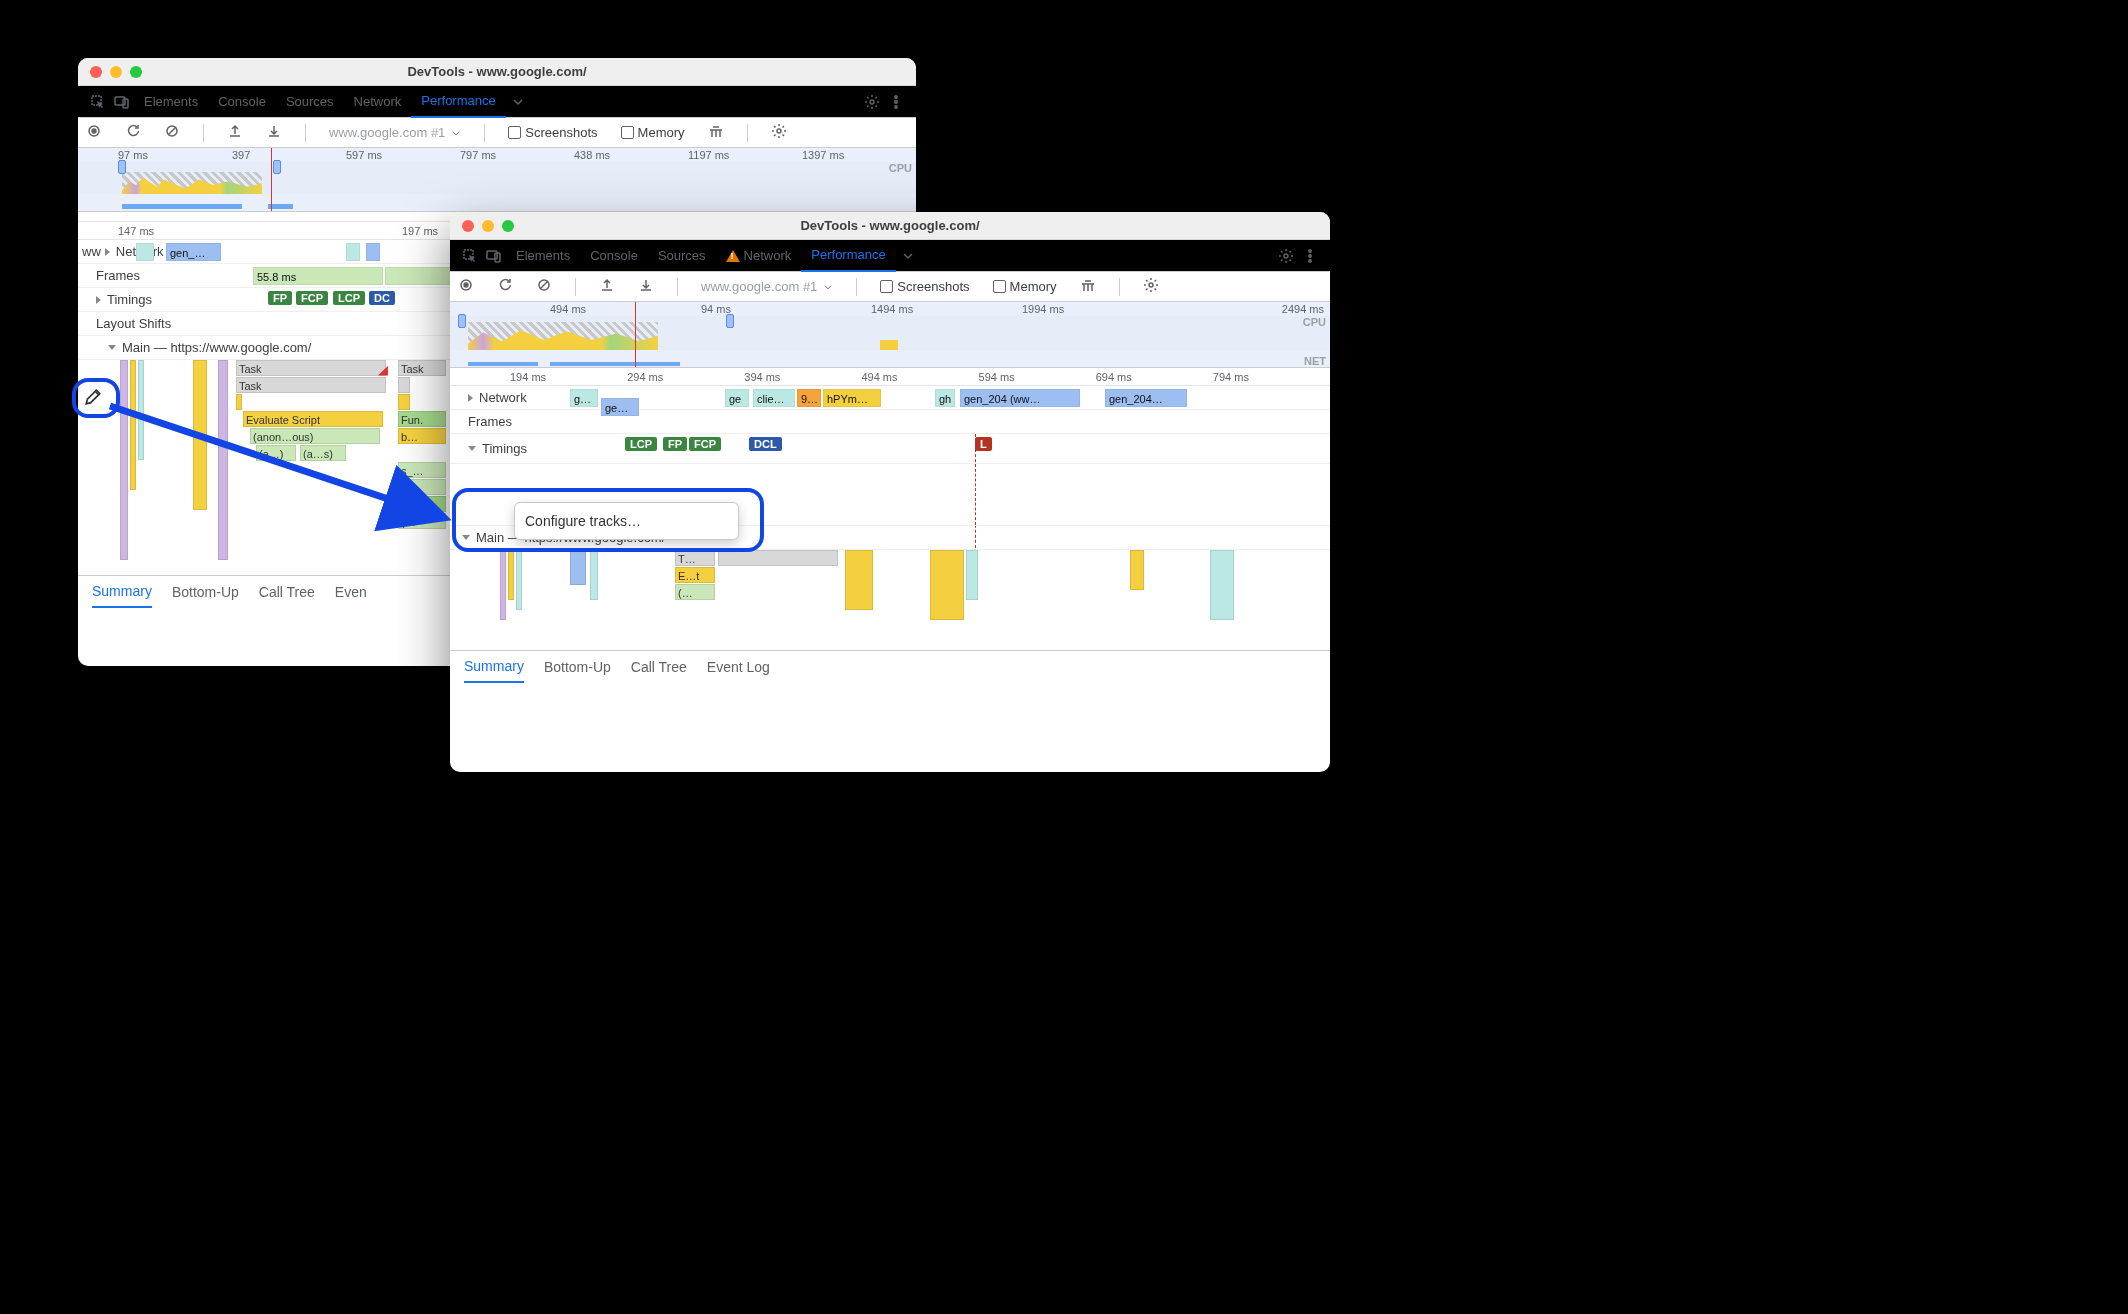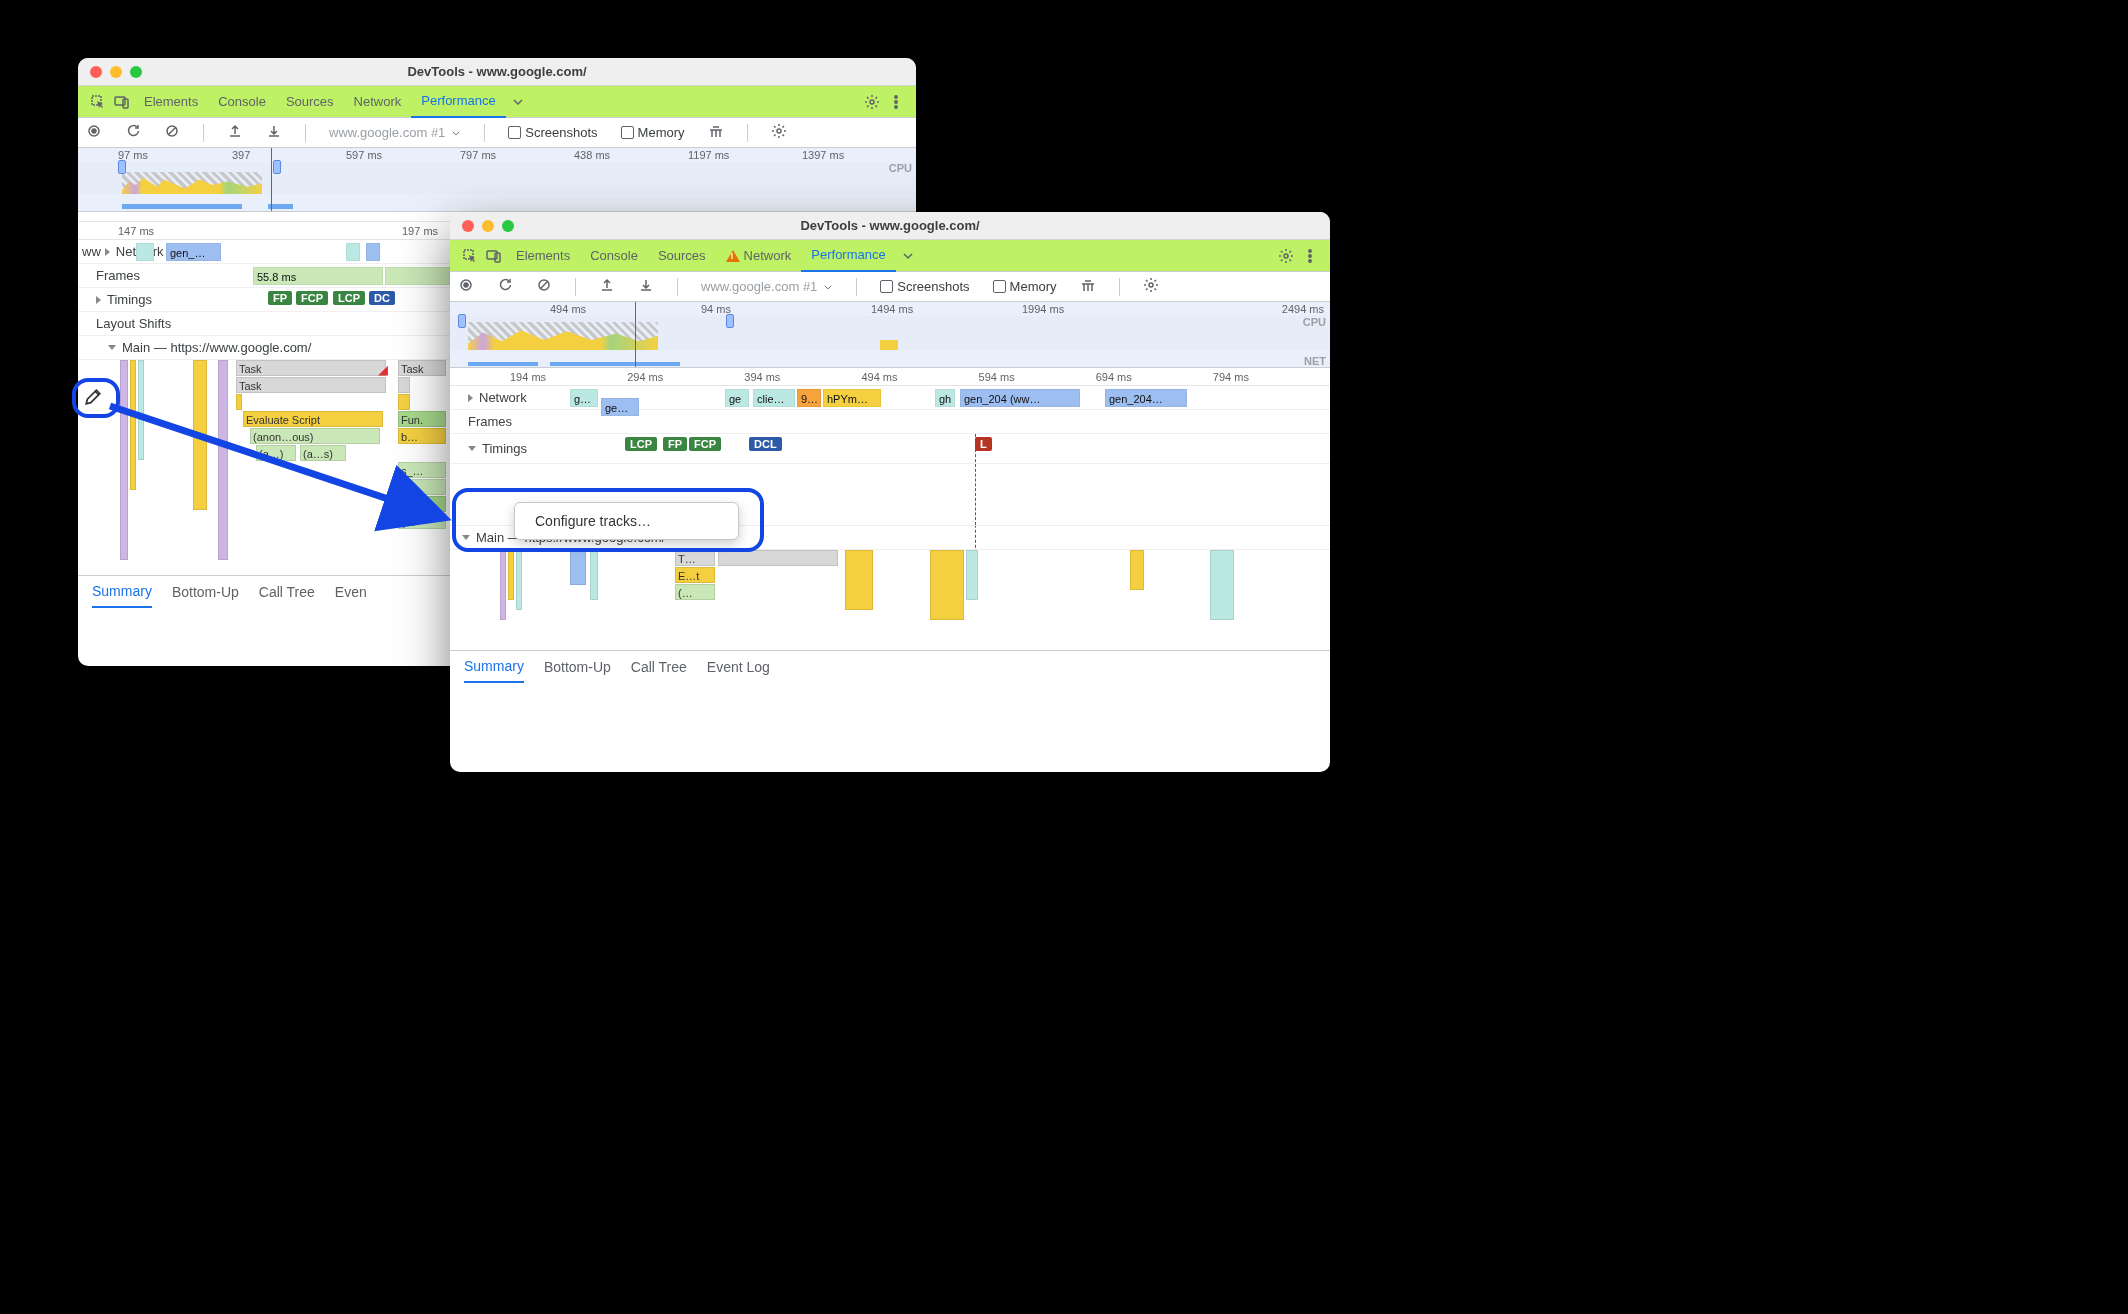--- a/index.html
+++ b/index.html
@@ -5,21 +5,21 @@
   * { box-sizing: border-box; margin: 0; padding: 0; }
   body { background: #000; font-family: -apple-system, "Helvetica Neue", Arial, sans-serif; font-size: 13px; color: #333; width: 1490px; height: 920px; position: relative; overflow: hidden; }
   .window { position: absolute; background: #fff; border-radius: 10px; box-shadow: 0 20px 50px rgba(0,0,0,0.5); overflow: hidden; }
   .titlebar { height: 28px; background: #f0efef; display: flex; align-items: center; position: relative; border-bottom: 1px solid #d4d4d4; }
   .traffic { display: flex; gap: 8px; margin-left: 12px; }
   .dot { width: 12px; height: 12px; border-radius: 50%; }
   .dot.red { background: #ff5f57; }
   .dot.yellow { background: #febc2e; }
   .dot.green { background: #28c840; }
   .titlebar .title { position: absolute; left: 0; right: 0; text-align: center; font-weight: 600; font-size: 13px; color: #3e3e3e; pointer-events: none; }
-  .tabbar { height: 32px; background: #bef264; display: flex; align-items: center; border-bottom: 1px solid #cacccf; padding: 0 8px; gap: 0; }
+  .tabbar { height: 32px; background: #000000; display: flex; align-items: center; border-bottom: 1px solid #cacccf; padding: 0 8px; gap: 0; }
   .tabbar .iconbtn { width: 24px; height: 24px; display: flex; align-items: center; justify-content: center; color: #5f6368; }
   .tabbar .tab { padding: 0 10px; font-size: 13px; color: #5f6368; height: 32px; display: flex; align-items: center; gap: 4px; }
   .tabbar .tab.active { color: #1a73e8; border-bottom: 2px solid #1a73e8; }
   .tabbar .spacer { flex: 1; }
   .toolbar { height: 30px; background: #fff; display: flex; align-items: center; border-bottom: 1px solid #cacccf; padding: 0 8px; gap: 23px; color: #5f6368; }
   .toolbar .sel { color: #9aa0a6; font-size: 13px; border: none; background: transparent; display: flex; align-items: center; gap: 6px; }
   .toolbar .sep { width: 1px; height: 18px; background: #cacccf; }
   .toolbar .chk { display: flex; align-items: center; gap: 4px; font-size: 13px; color: #3c4043; }
   .toolbar .chk .box { width: 13px; height: 13px; border: 1.5px solid #5f6368; border-radius: 2px; }
   .overview { position: relative; background: #eaf0fb; border-bottom: 1px solid #cacccf; }
@@ -49,21 +49,21 @@
   .c-blue { background:#9dbef0; }
   .c-dgreen { background:#3b8542; color:#fff;}
   .c-navy { background:#2d5aa8; color:#fff;}
   .c-dred { background:#b53322; color:#fff;}
   .c-orange { background:#f6a33b; }
   .bottombar { height: 32px; display: flex; align-items: center; gap: 20px; padding: 0 14px; border-top: 1px solid #cacccf; font-size: 14px; color: #5f6368; background:#fff;}
   .bottombar .btab.active { color: #1a73e8; border-bottom: 2px solid #1a73e8; height:32px; display:flex; align-items:center;}
   .highlight { position:absolute; border:4px solid #1245e3; border-radius:16px; pointer-events:none; z-index:50;}
   .arrow { position:absolute; z-index:49; }
   .ctxmenu { position:absolute; background:#fff; border:1px solid #c8c8c8; border-radius:6px; box-shadow:0 4px 12px rgba(0,0,0,0.2); padding:6px 0; font-size:14px; z-index:40;}
-  .ctxmenu .item { padding:4px 20px; }
+  .ctxmenu .item { padding:4px 10px; }
   svg.icon { width:16px; height:16px; stroke:#5f6368; stroke-width:1.5; fill:none; }
   .warn-tri { display:inline-block; width:0;height:0; border-left:7px solid transparent; border-right:7px solid transparent; border-bottom:12px solid #e37400; position:relative;}
   .warn-tri::after{content:"!"; color:#fff; font-size:9px; font-weight:bold; position:absolute; left:-2px; top:1px;}
 </style>
 </head>
 <body>
 
 <div class="window" style="left:78px; top:58px; width:838px; height:608px;">
   <div class="titlebar">
     <div class="traffic">

